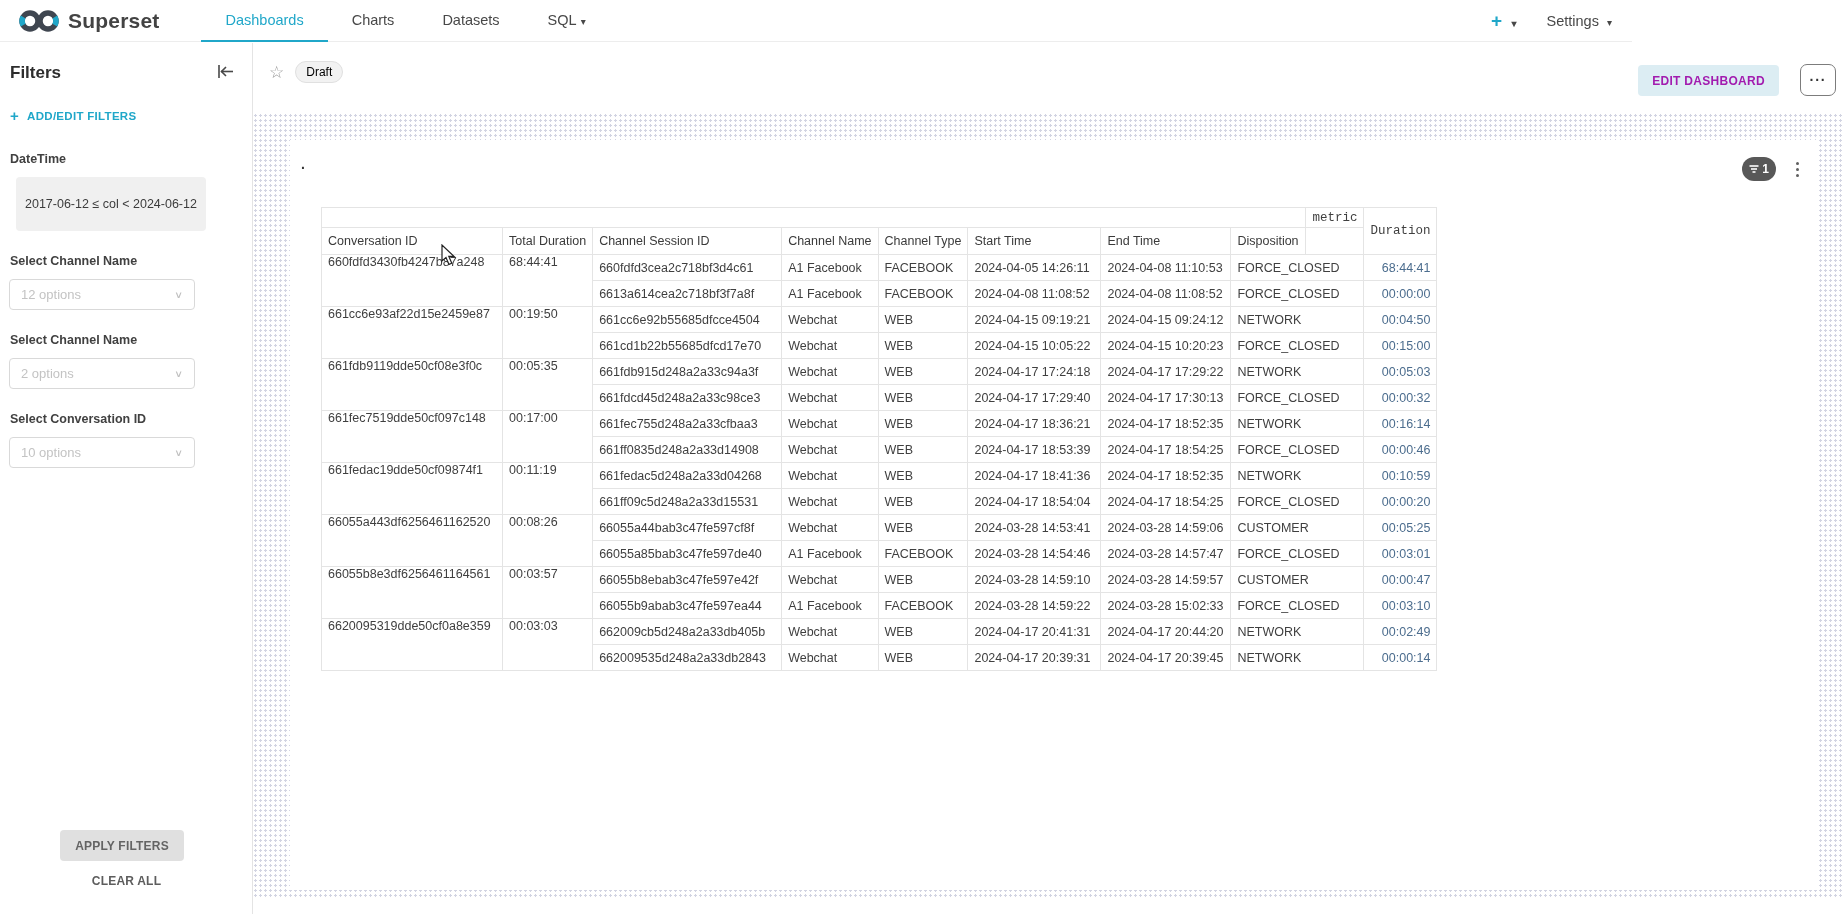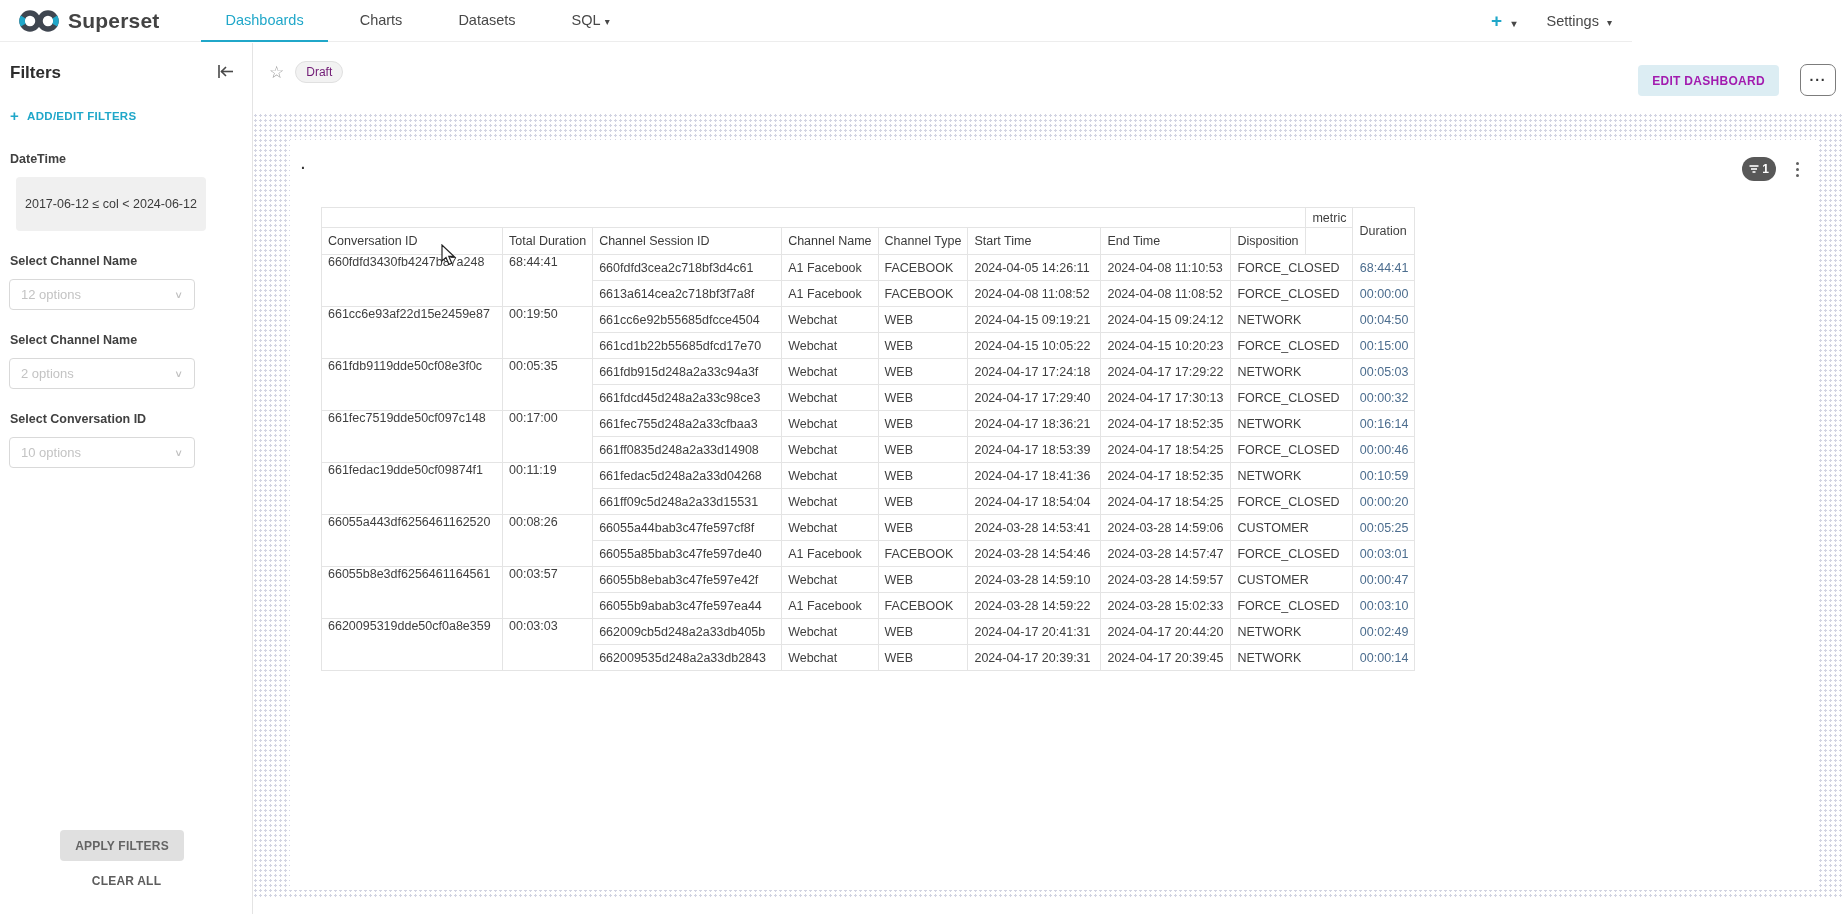--- a/index.html
+++ b/index.html
@@ -4,21 +4,21 @@
 <style>
   * { margin:0; padding:0; box-sizing:border-box; }
   html,body { width:1844px; height:914px; overflow:hidden; background:#fff;
     font-family:"Liberation Sans", sans-serif; color:#484848; }
 
   
   #navbar { position:absolute; top:0; left:0; width:1632px; height:42px;
     background:#fff; border-bottom:1px solid #ededed; display:flex; align-items:center; }
   .brand { display:flex; align-items:center; gap:8px; padding-left:18px; }
   .brand-name { font-size:21px; font-weight:700; color:#434343; letter-spacing:.2px; }
-  #nav-items { display:flex; margin-left:42px; height:42px;gap:8px; }
+  #nav-items { display:flex; margin-left:42px; height:42px; }
   .nav-item { padding:0 24px; line-height:40px; font-size:14.5px; color:#484848;
     cursor:pointer; border-bottom:2px solid transparent; }
   .nav-item.active { color:#20a7c9; border-bottom-color:#20a7c9; }
   .nav-caret { font-size:10px; color:#484848; margin-left:4px; }
   #nav-right { margin-left:auto; display:flex; align-items:center; gap:30px; padding-right:20px; }
   .plus-btn { color:#20a7c9; font-size:19px; font-weight:700; }
   .plus-btn .nav-caret { color:#484848; }
   .settings-btn { font-size:14.5px; color:#484848; }
 
   
@@ -46,21 +46,21 @@
     color:#646464; letter-spacing:.2px; font-family:inherit; }
   .fp-clear { position:absolute; left:0; top:831px; width:253px; text-align:center;
     font-size:12px; font-weight:700; color:#5d5d5d; letter-spacing:.2px; cursor:pointer; }
 
   
   #page-header { position:absolute; left:253px; top:43px; width:1591px; height:70px; background:#fff; }
   .ph-left { display:flex; align-items:center; gap:11px; padding:18px 0 0 16px; }
   .dash-title { font-size:22px; font-weight:700; color:#44464a; }
   .fav-star { font-size:17px; color:#9a9a9a; cursor:pointer; }
   .draft-pill { background:#f2f2f2; border:1px solid #e0e0e0; border-radius:11px;
-    padding:3px 10px; font-size:12px; color:#701a75; }
+    padding:3px 10px; font-size:12px; color:#000000; }
   .edit-dash-btn { position:absolute; right:65px; top:22px; height:31px; padding:0 14px;
     background:#dcedf3; color:#a21caf; border:none; border-radius:4px;
     font-size:12px; font-weight:700; letter-spacing:.3px; font-family:inherit; cursor:pointer; }
   .more-btn { position:absolute; right:8px; top:21px; width:36px; height:32px;
     background:#fff; border:1px solid #7c7c7c; border-radius:7px; font-size:14px;
     font-weight:700; color:#333; letter-spacing:1px; cursor:pointer; line-height:1; }
 
   
   #canvas { position:absolute; left:253px; top:113px; width:1591px; height:784px;
     background-color:#fff;
@@ -75,21 +75,21 @@
   .kebab { position:absolute; left:1500px; top:15px; width:14px; height:28px;
     display:flex; flex-direction:column; align-items:center; justify-content:center;
     gap:3px; cursor:pointer; }
   .kebab i { width:3px; height:3px; border-radius:50%; background:#5f5f5f; }
 
   
   #sessions-table { position:absolute; left:31px; top:67px; border-collapse:collapse;
     table-layout:fixed; font-size:12.5px; color:#3f3f3f; }
   #sessions-table th, #sessions-table td { border:1px solid #e4e4e4; padding:0 6px;
     overflow:hidden; white-space:nowrap; }
-  #sessions-table thead tr.r1 th { height:20px; font-weight:400; }
+  #sessions-table thead tr.r1 th { height:20px; font-weight:400;font-family:Liberation Mono, monospace; }
   #sessions-table thead tr.r2 th { height:27px; font-weight:500; color:#3a3a3a;
     text-align:left; cursor:pointer; }
   #sessions-table tbody tr { height:26px; }
   th.metric-group { text-align:center; font-weight:400; color:#3f3f3f; }
   th.metric-name { text-align:left; font-weight:500; vertical-align:middle; }
   td.group-cell { vertical-align:top; padding-top:5px; }
   td.dur { color:#4c6d8e; text-align:right; }
 
   
   #cursor { position:absolute; left:441px; top:244px; z-index:50; pointer-events:none; }

